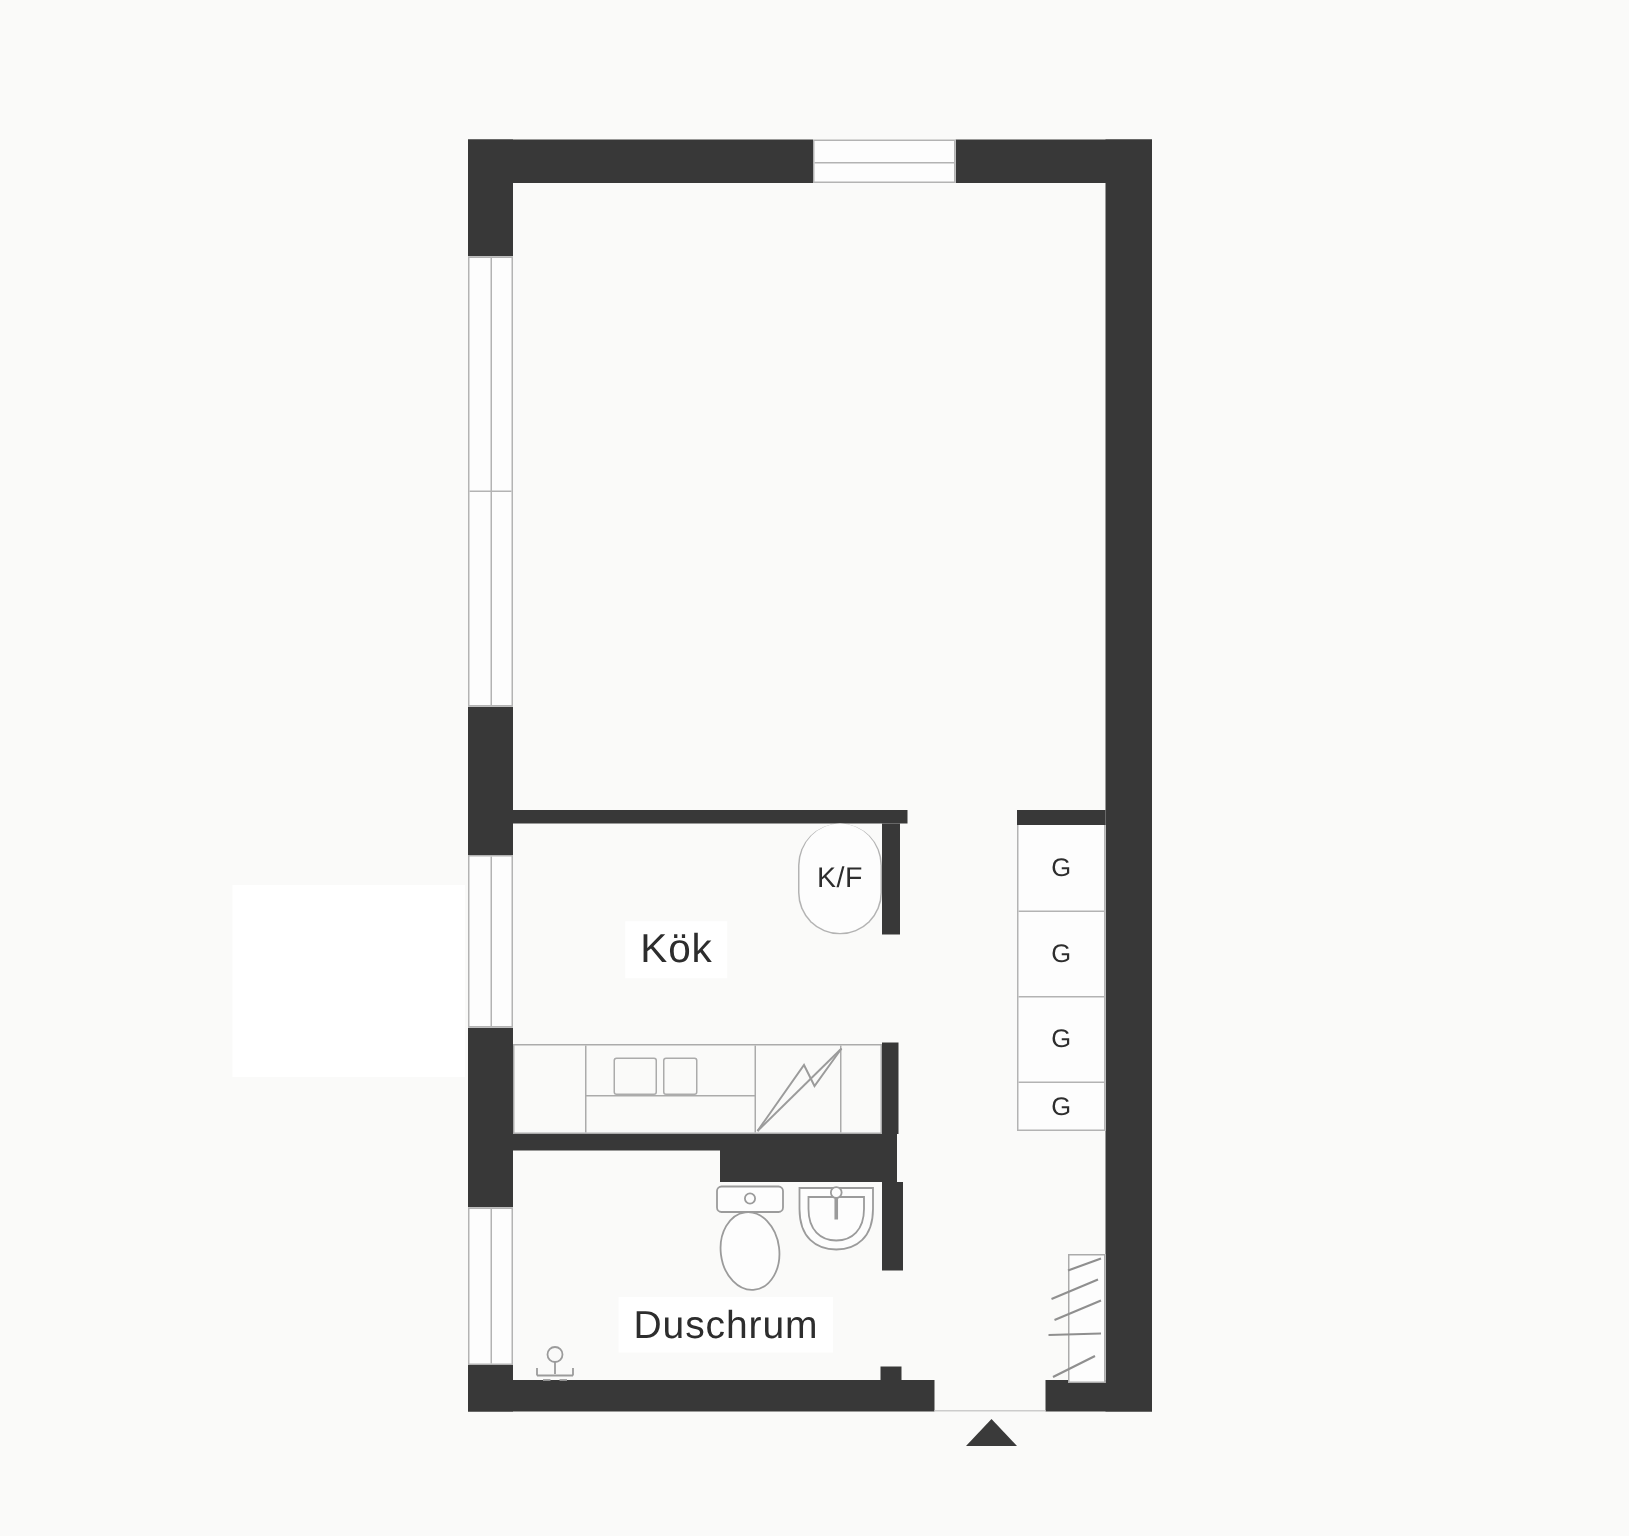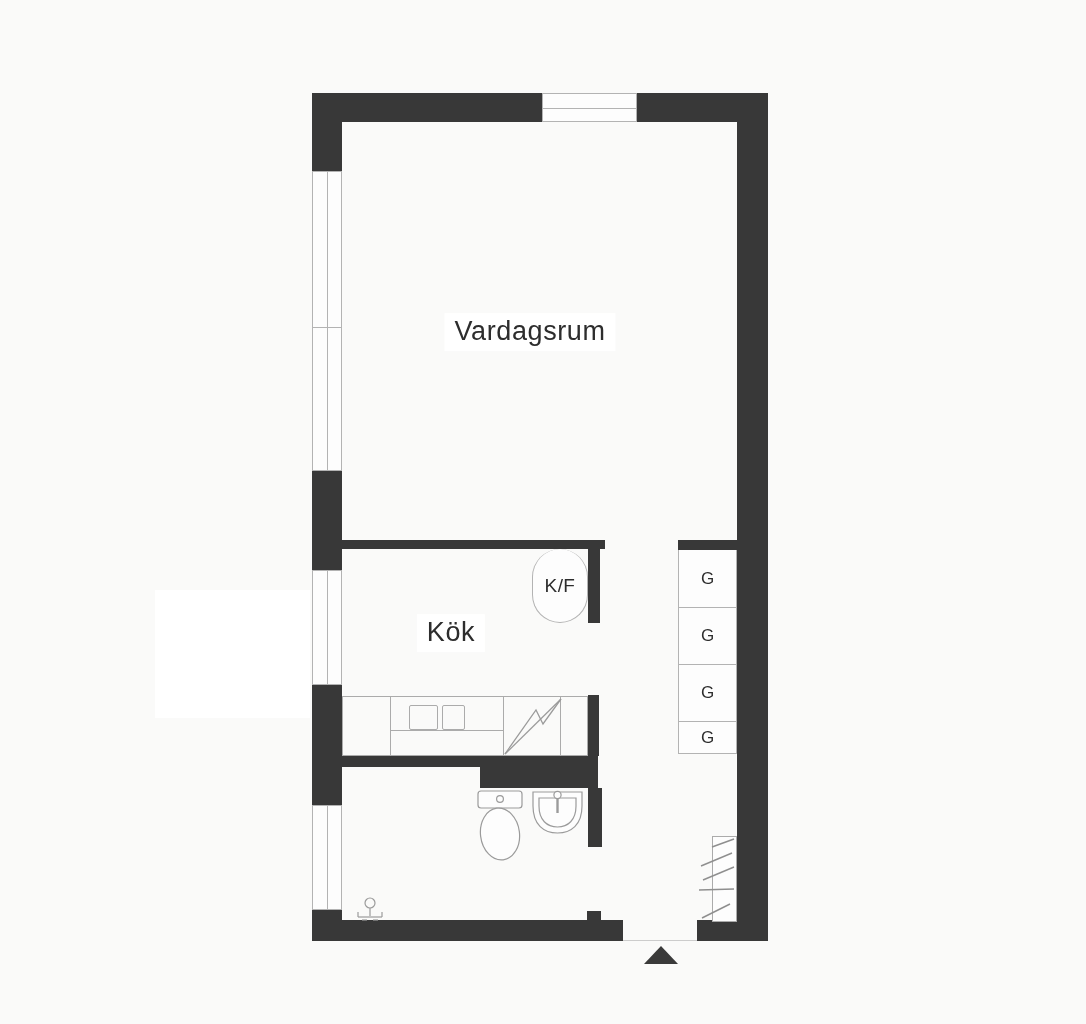--- a/index.html
+++ b/index.html
@@ -154,17 +154,17 @@
       <line x1="703" y1="880" x2="734" y2="867"></line>
       <line x1="699" y1="890" x2="734" y2="889"></line>
       <line x1="702" y1="918" x2="730" y2="904"></line>
     </g>
 
     <line x1="623" y1="940.5" x2="697" y2="940.5" stroke="#cccccc" stroke-width="1"></line>
 
     <polygon points="661,946 678,964 644,964" fill="#3a3a3a"></polygon>
   </svg>
 
-  <div class="room-label lbl-vardagsrum">Vardagsrum</div>
   <div class="room-label lbl-kok">Kök</div>
+  <div class="room-label lbl-duschrum">Duschrum</div>
 
 
 </div>
 
 </body></html>

